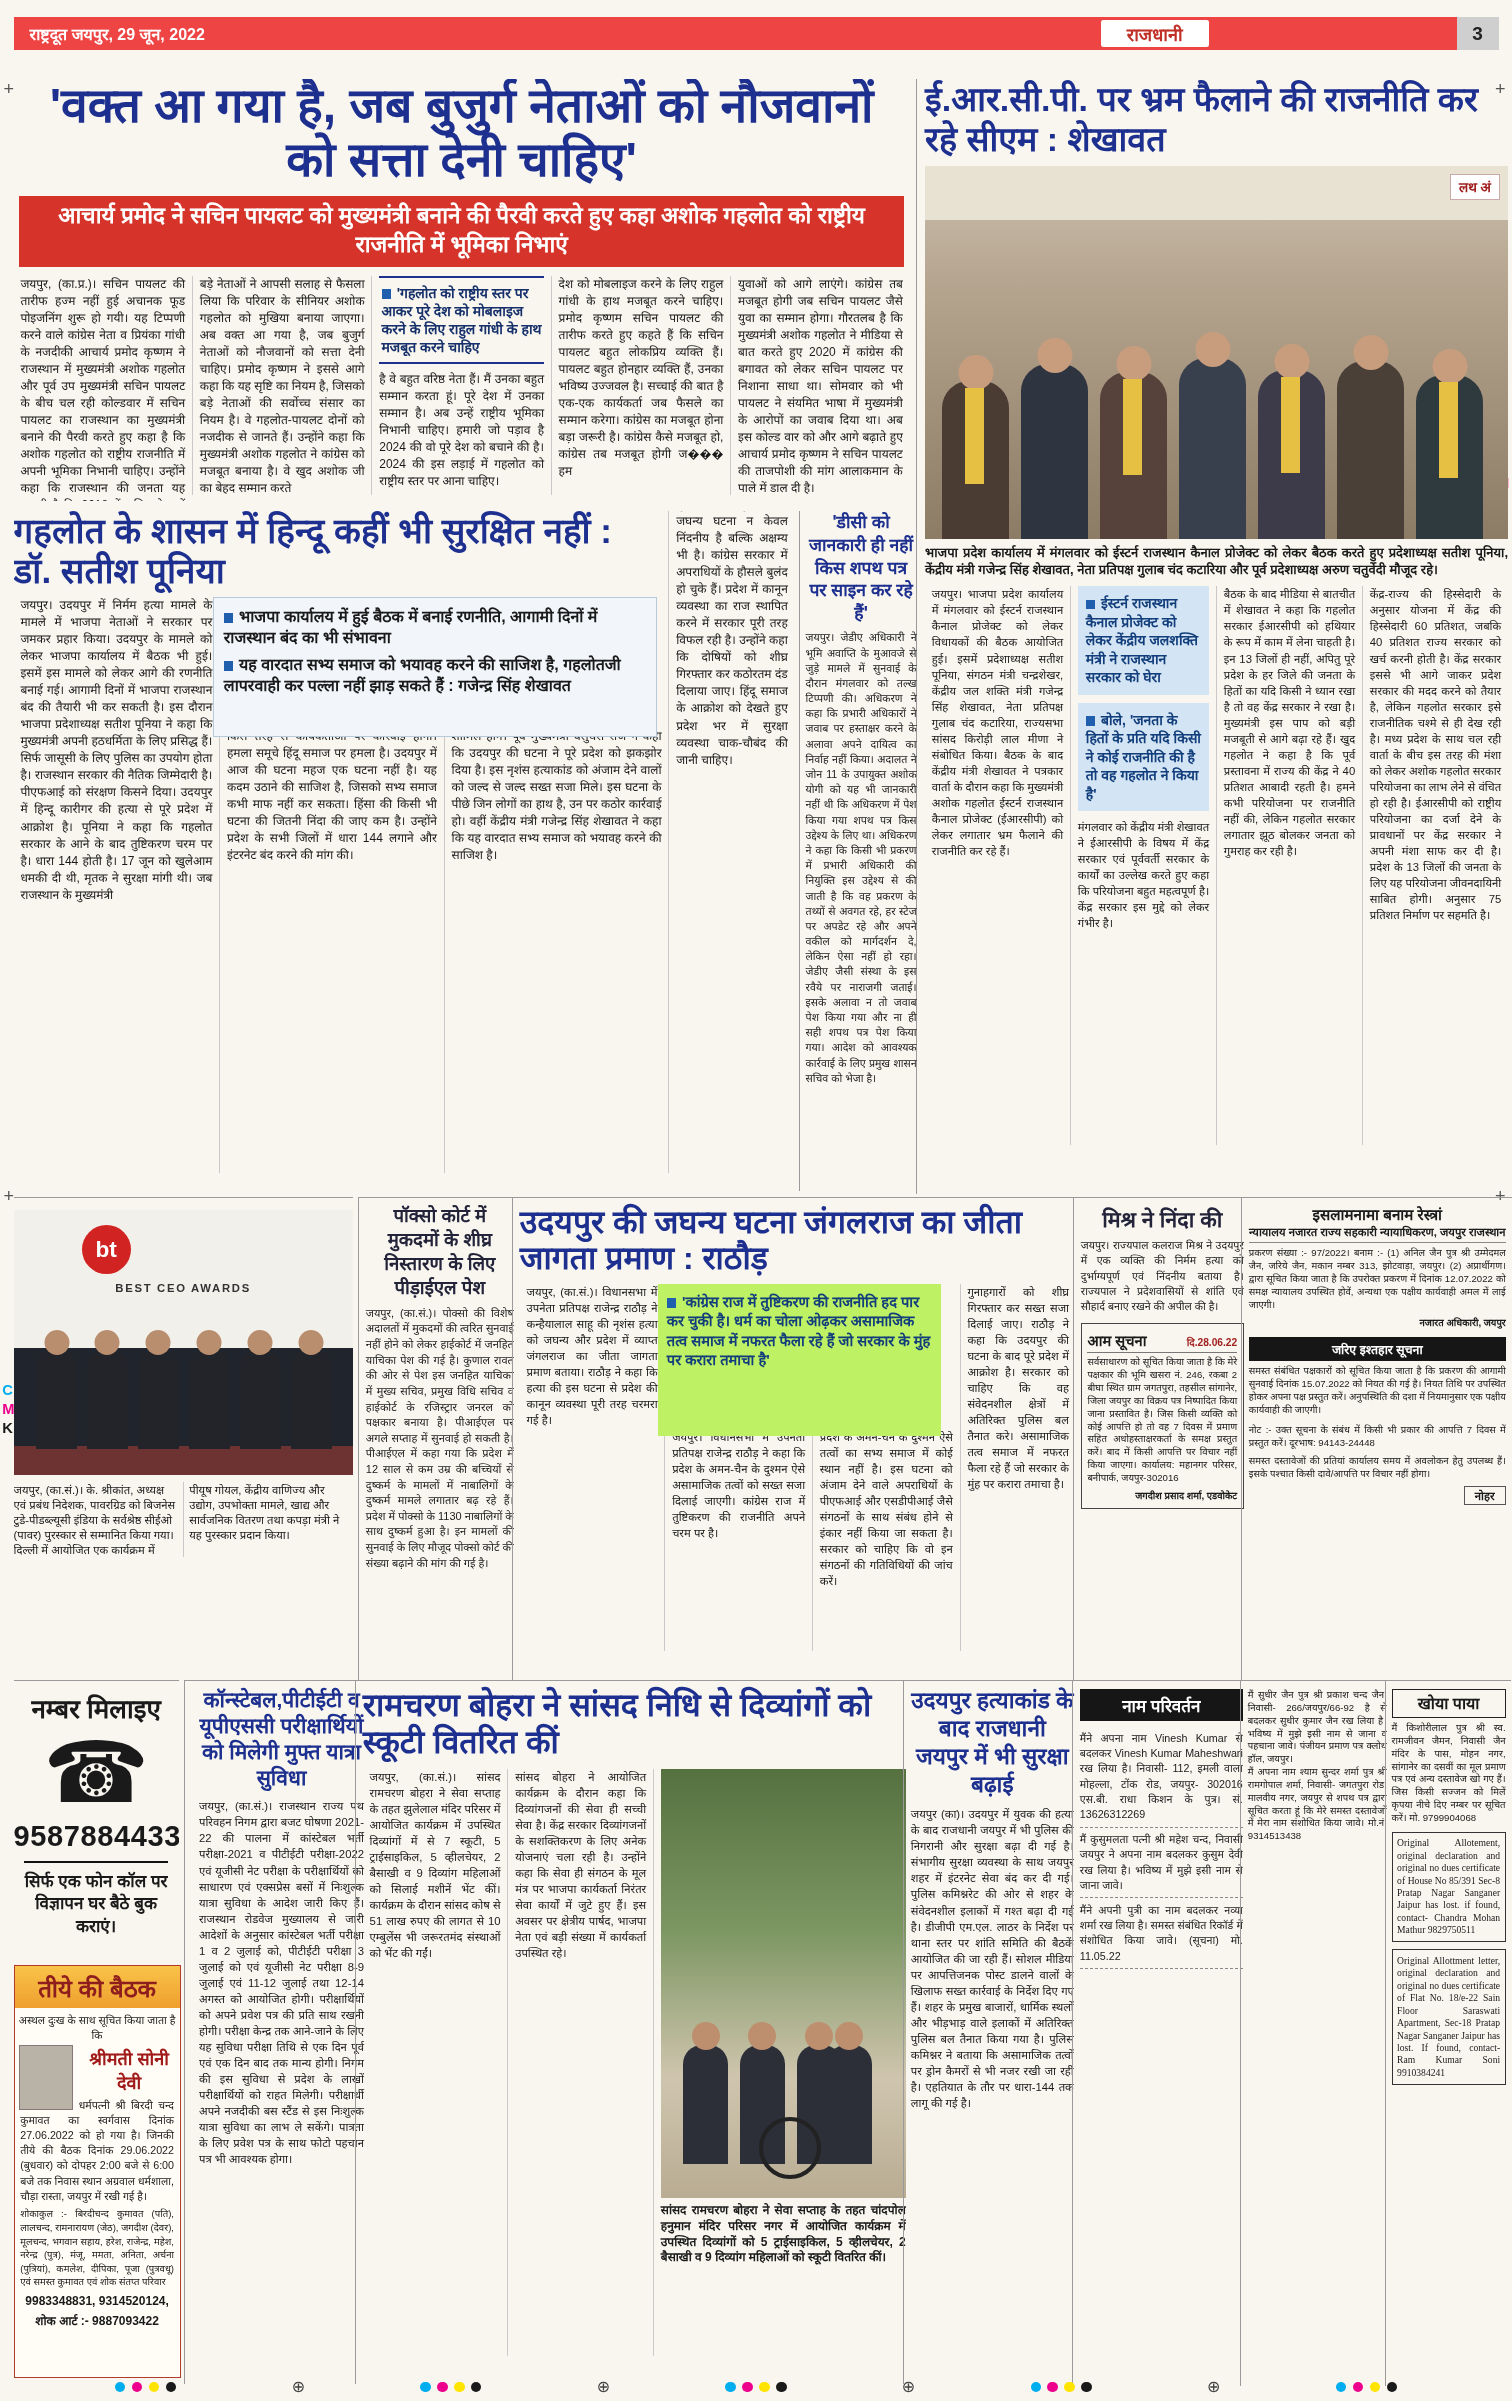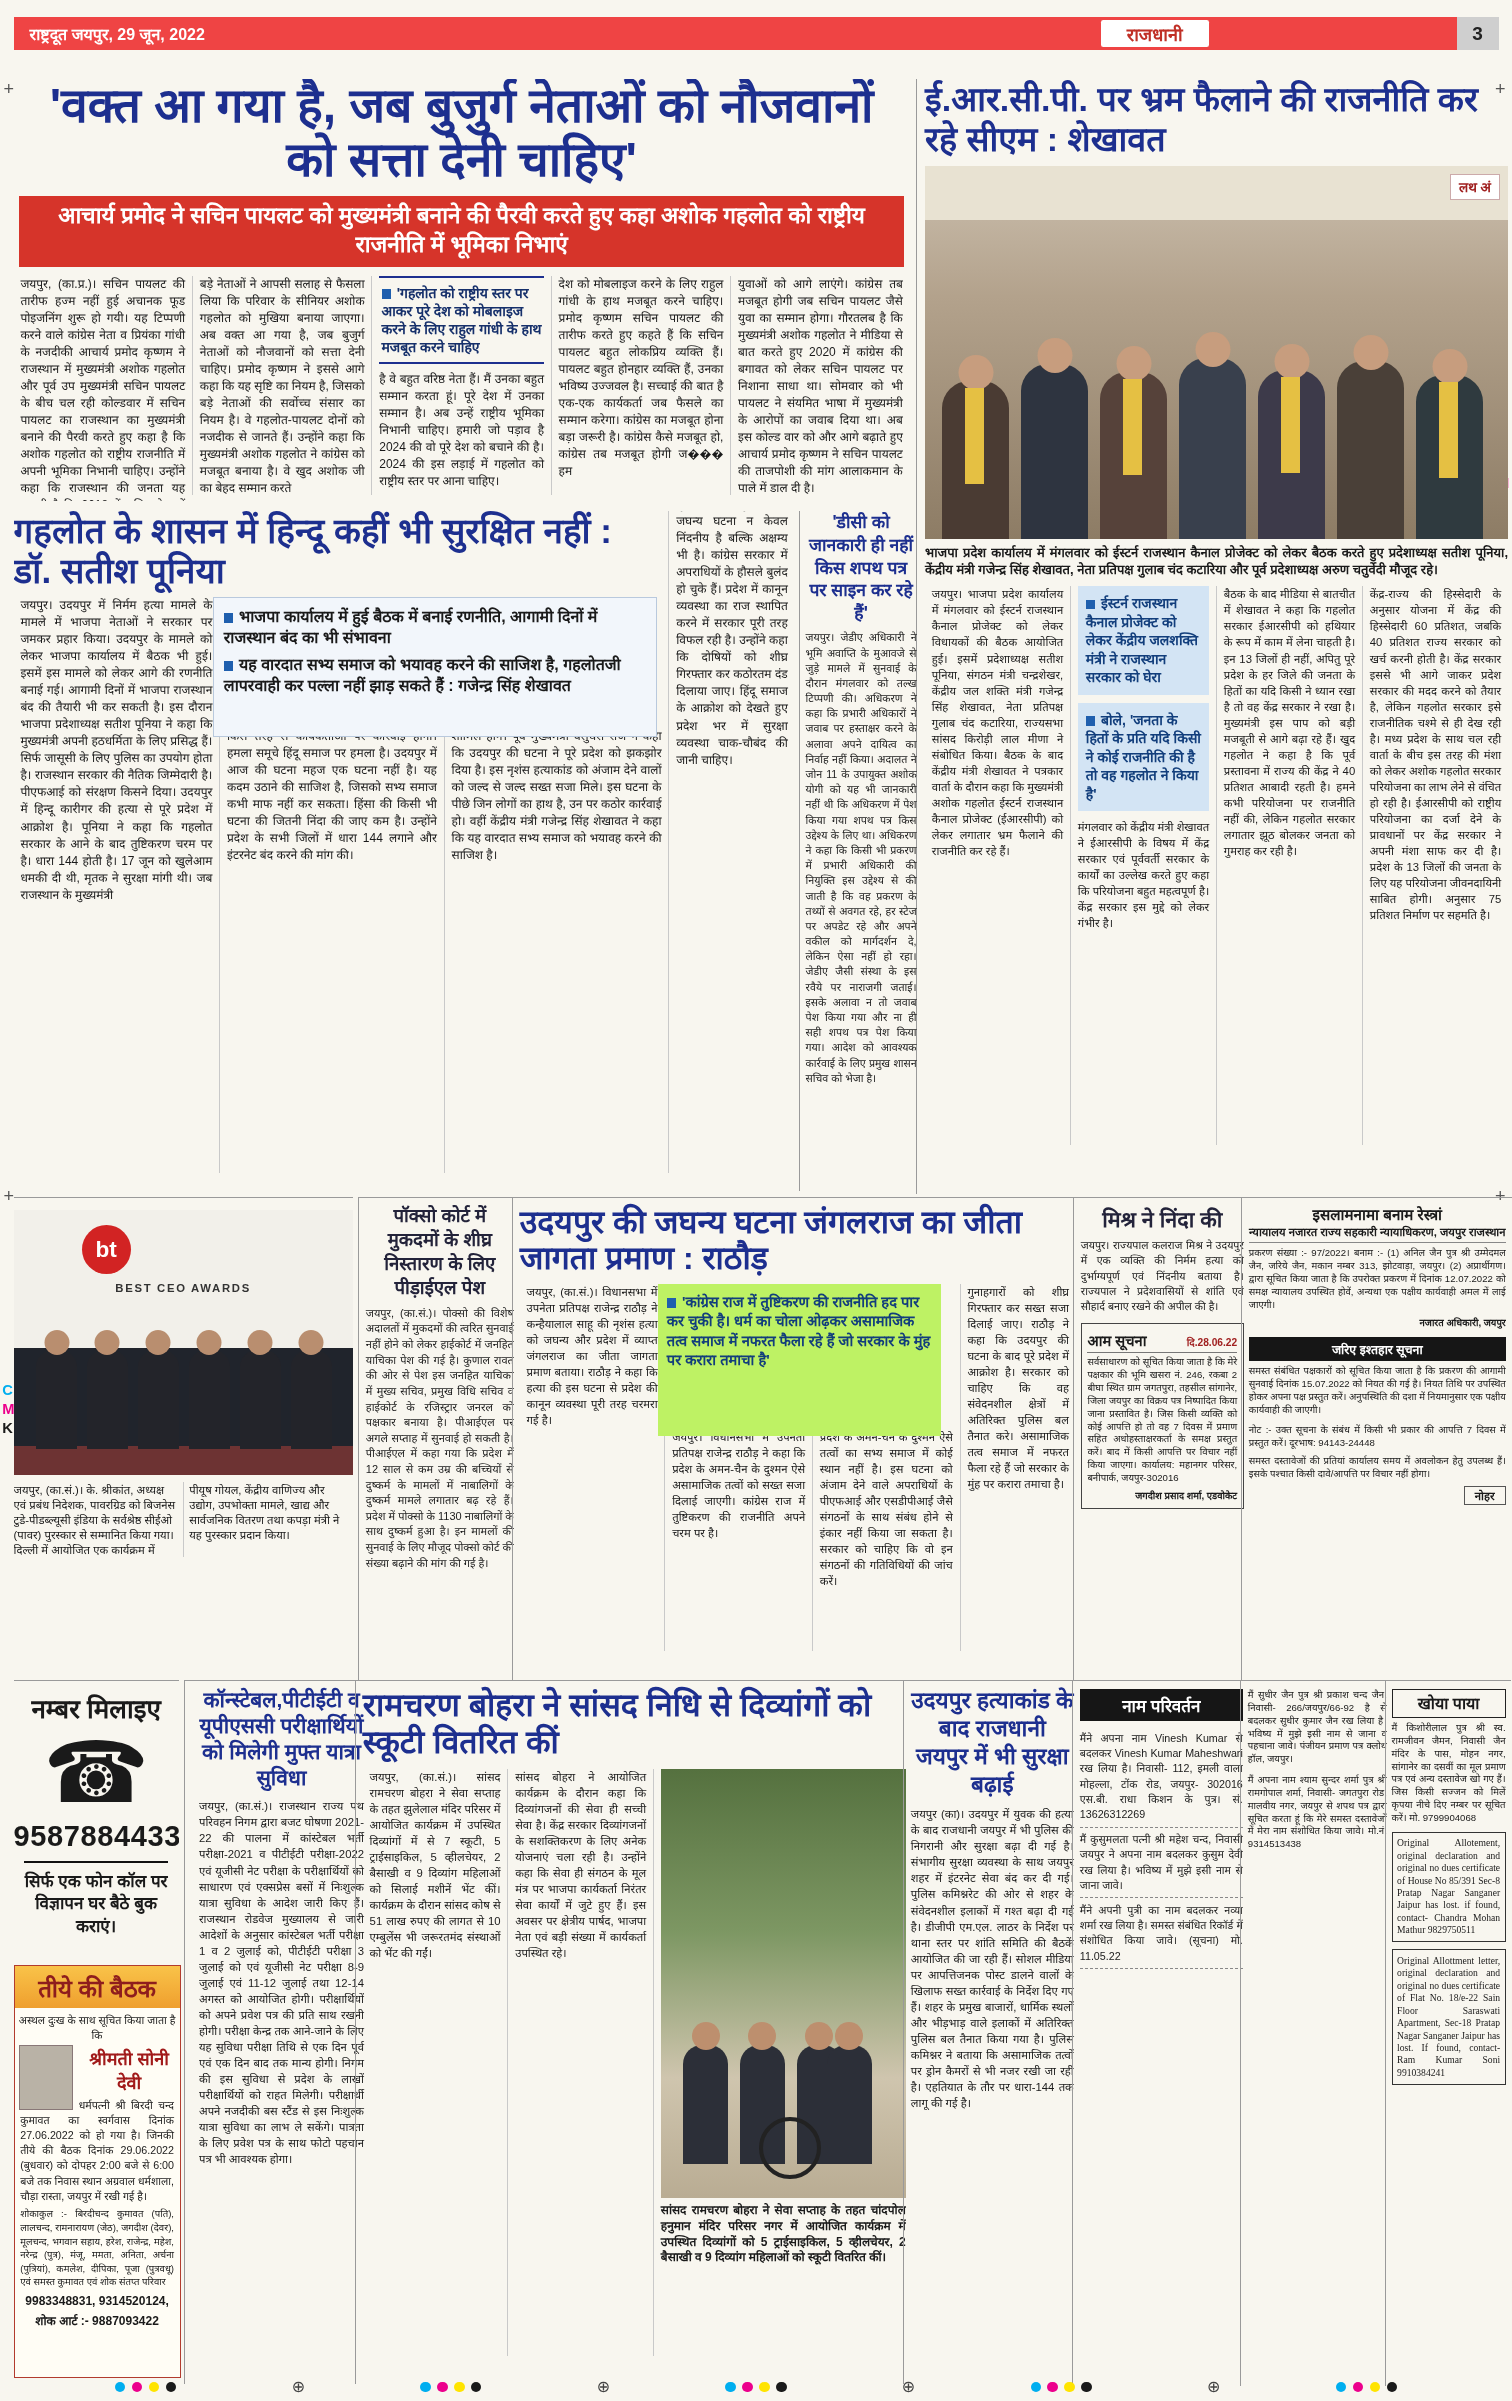--- a/index.html
+++ b/index.html
@@ -348,21 +348,21 @@
 
   <section class="block namechange" style="left:1072px;top:1680px;width:163px;height:697px;border-top:0.6px solid #9a9a9a;padding-top:8px">
     <div class="nc-head">नाम परिवर्तन</div>
     <p class="entry">मैंने अपना नाम Vinesh Kumar से बदलकर Vinesh Kumar Maheshwari रख लिया है। निवासी- 112, इमली वाला मोहल्ला, टोंक रोड, जयपुर- 302016 एस.बी. राधा किशन के पुत्र। सं. 13626312269</p>
     <p class="entry">मैं कुसुमलता पत्नी श्री महेश चन्द, निवासी जयपुर ने अपना नाम बदलकर कुसुम देवी रख लिया है। भविष्य में मुझे इसी नाम से जाना जावे।</p>
     <p class="entry">मैंने अपनी पुत्री का नाम बदलकर नव्या शर्मा रख लिया है। समस्त संबंधित रिकॉर्ड में संशोधित किया जावे। (सूचना) मो. 11.05.22</p>
   </section>
 
   <section class="block midclass" style="left:1240px;top:1680px;width:139px;height:697px;border-top:0.6px solid #9a9a9a;padding-top:8px">
     <p class="tiny">मैं सुधीर जैन पुत्र श्री प्रकाश चन्द जैन, निवासी- 266/जयपुर/66-92 है से बदलकर सुधीर कुमार जैन रख लिया है। भविष्य में मुझे इसी नाम से जाना व पहचाना जावे। पंजीयन प्रमाण पत्र क्लोथ हॉल, जयपुर।</p>
-    <p class="tiny" style="margin-top:8px">मैं अपना नाम श्याम सुन्दर शर्मा पुत्र श्री रामगोपाल शर्मा, निवासी- जगतपुरा रोड, मालवीय नगर, जयपुर से शपथ पत्र द्वारा सूचित करता हूं कि मेरे समस्त दस्तावेजों में मेरा नाम संशोधित किया जावे। मो.नं. 9314513438</p>
+    <p class="tiny" style="">मैं अपना नाम श्याम सुन्दर शर्मा पुत्र श्री रामगोपाल शर्मा, निवासी- जगतपुरा रोड, मालवीय नगर, जयपुर से शपथ पत्र द्वारा सूचित करता हूं कि मेरे समस्त दस्तावेजों में मेरा नाम संशोधित किया जावे। मो.नं. 9314513438</p>
   </section>
 
   <section class="block khoyacol" style="left:1385px;top:1680px;width:114px;height:697px;border-left:0.6px solid #9a9a9a;border-top:0.6px solid #9a9a9a;padding-top:8px">
     <div class="kh-head">खोया पाया</div>
     <p class="tiny">मैं किशोरीलाल पुत्र श्री स्व. रामजीवन जैमन, निवासी जैन मंदिर के पास, मोहन नगर, सांगानेर का दसवीं का मूल प्रमाण पत्र एवं अन्य दस्तावेज खो गए हैं। जिस किसी सज्जन को मिलें कृपया नीचे दिए नम्बर पर सूचित करें। मो. 9799904068</p>
     <div class="eng-box">Original Allotement, original declaration and original no dues certificate of House No 85/391 Sec-8 Pratap Nagar Sanganer Jaipur has lost. if found, contact- Chandra Mohan Mathur 9829750511</div>
     <div class="eng-box">Original Allottment letter, original declaration and original no dues certificate of Flat No. 18/e-22 Sain Floor Saraswati Apartment, Sec-18 Pratap Nagar Sanganer Jaipur has lost. If found, contact- Ram Kumar Soni 9910384241</div>
   </section>
 
   <footer class="pm">

